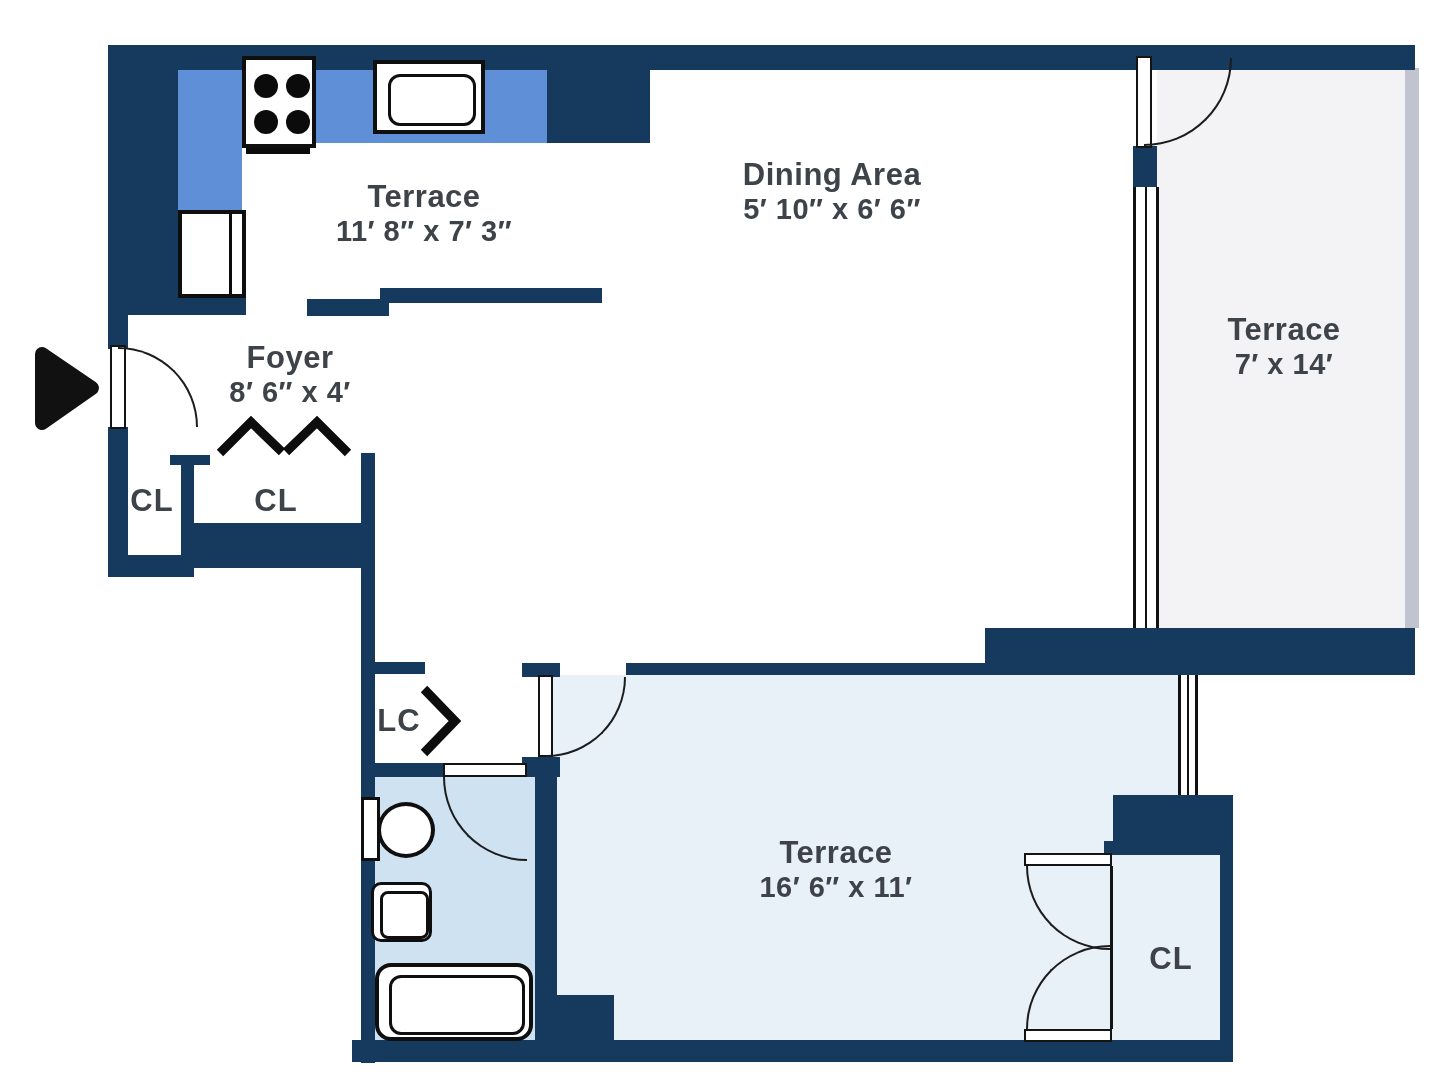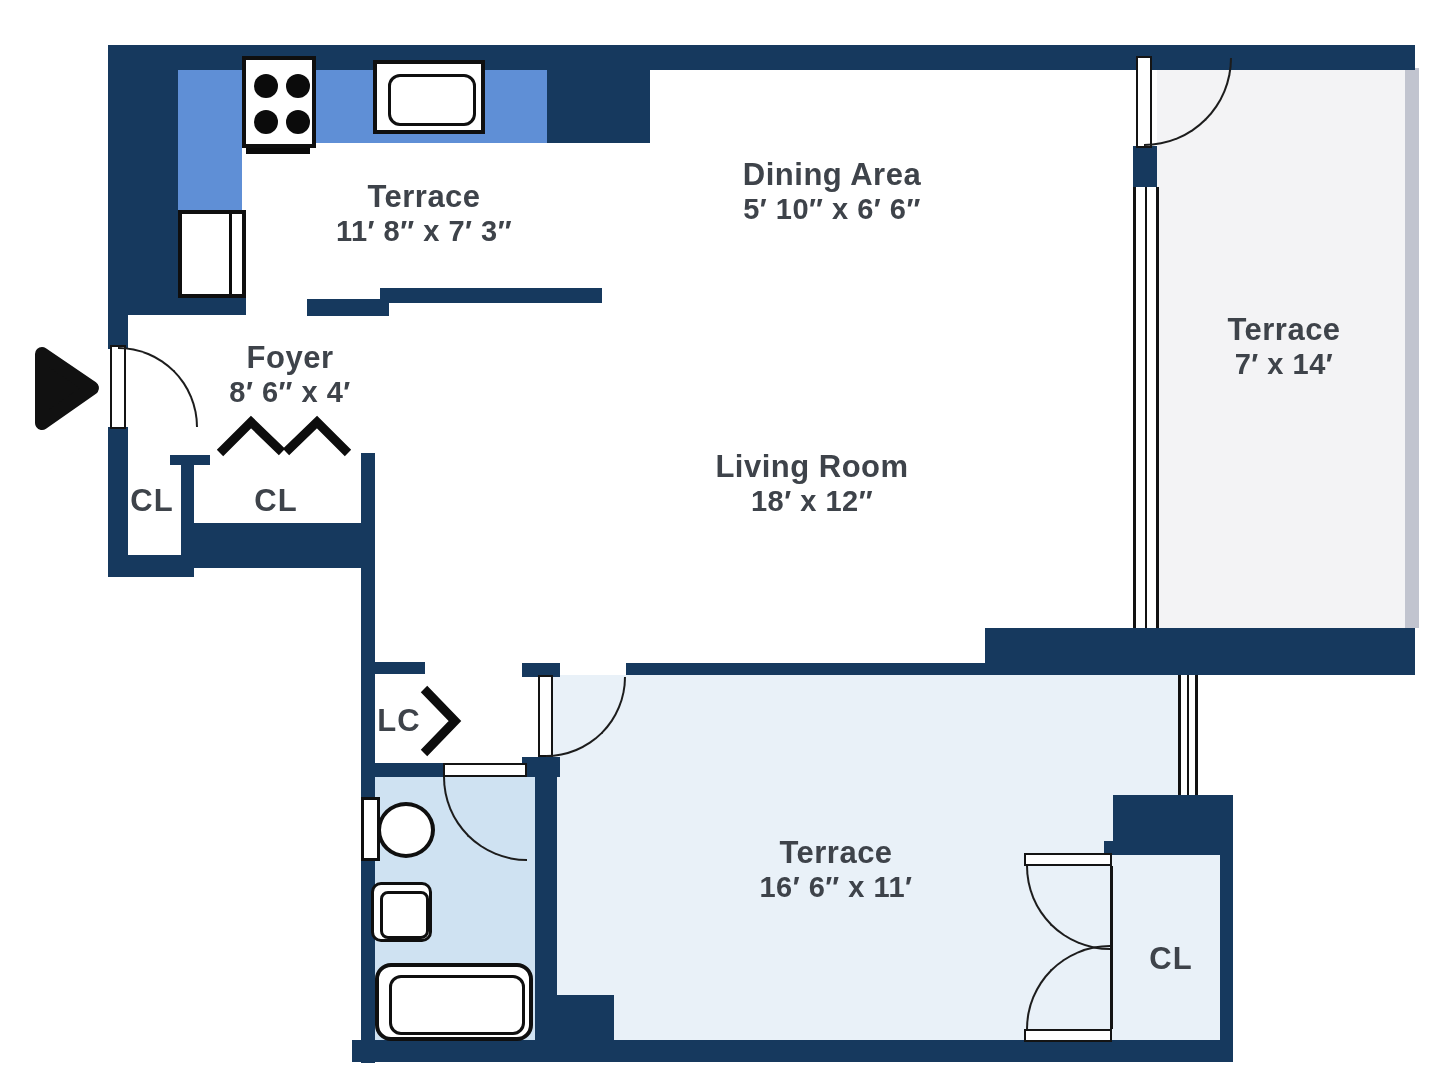--- a/index.html
+++ b/index.html
@@ -139,24 +139,20 @@
     <span class="dm">5′ 10″ x  6′ 6″</span>
   </div>
   <div class="room-label" style="left:1284px;top:347px;">
     <span class="nm">Terrace</span>
     <span class="dm">7′ x 14′</span>
   </div>
   <div class="room-label" style="left:290px;top:375px;">
     <span class="nm">Foyer</span>
     <span class="dm">8′ 6″ x 4′</span>
   </div>
-  <div class="room-label" style="left:812px;top:484px;">
-    <span class="nm">Living Room</span>
-    <span class="dm">18′ x 12″</span>
-  </div>
   <div class="room-label" style="left:836px;top:870px;">
     <span class="nm">Terrace</span>
     <span class="dm">16′ 6″ x 11′</span>
   </div>
 
   <span class="cl-label" style="left:152px;top:501px;">CL</span>
   <span class="cl-label" style="left:276px;top:501px;">CL</span>
   <span class="cl-label" style="left:399px;top:721px;">LC</span>
   <span class="cl-label" style="left:1171px;top:959px;">CL</span>
 

